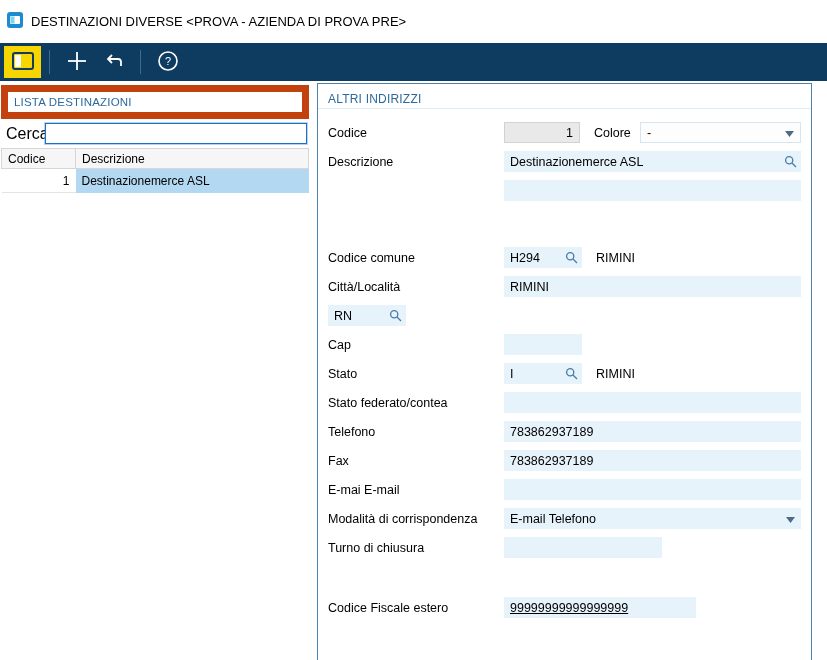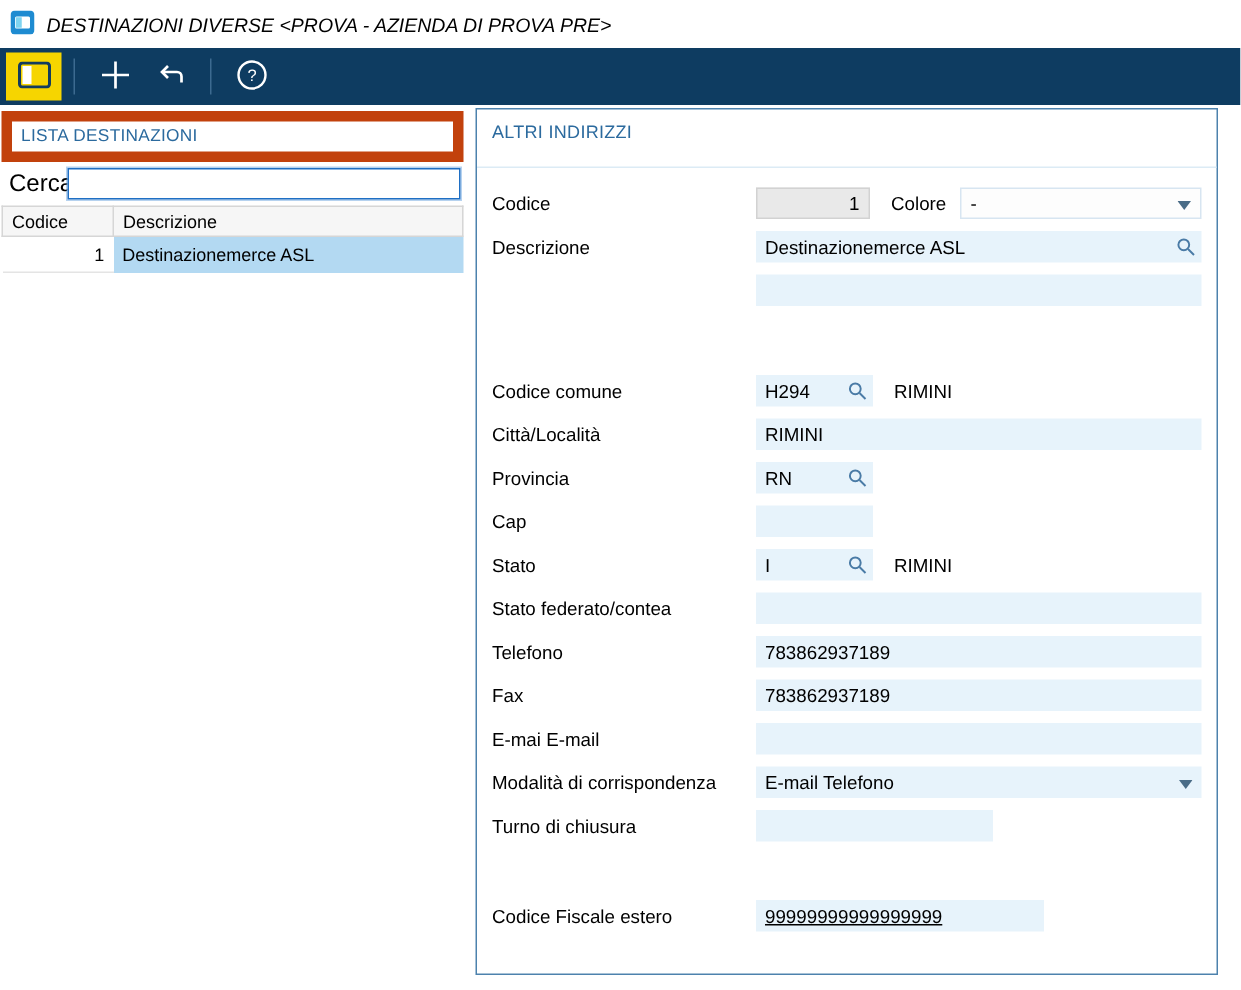--- a/index.html
+++ b/index.html
@@ -7,28 +7,27 @@
   body {
     font-family: "Liberation Sans", sans-serif;
     background: #ffffff;
     color: #000;
     font-size: 12.5px;
     position: relative;
   }
 
   
   .titlebar {
-    height: 32px;
+    height: 43px;
     display: flex;
     align-items: center;
     gap: 8px;
     padding-left: 7px;
     background: #ffffff;
     font-size: 13px;
-    font-style: italic;
   }
 
   
   .toolbar {
     height: 38px;
     background: #0e3c61;
     display: flex;
     align-items: center;
     padding-left: 4px;
   }
@@ -89,21 +88,21 @@
     position: absolute;
     left: 317px; top: 2px;
     width: 495px; height: 578px;
     border: 1px solid #4d82ad;
     background: #ffffff;
   }
   .rp-header {
     color: #2b6a9e;
     font-size: 12px;
     letter-spacing: .2px;
-    padding: 8px 10px 16px;
+    padding: 8px 10px 2px;
     border-bottom: 1px solid #dcebf5;
   }
   .form { padding-top: 9px; }
   .frow {
     display: flex; align-items: center;
     height: 29px;
     padding: 0 10px;
   }
   .flabel { width: 176px; flex: none; font-size: 12.5px; }
   .ffield {
@@ -265,21 +264,20 @@
         </div>
         <span class="display-text">RIMINI</span>
       </div>
 
       <div class="frow">
         <span class="flabel">Città/Località</span>
         <div class="ffield full">RIMINI</div>
       </div>
 
       <div class="frow">
-        <span class="flabel">Provincia</span>
         <div class="ffield small with-mag">
           <span>RN</span>
           <span class="mag">
             <svg width="13" height="13" viewBox="0 0 13 13">
                 <circle cx="5.2" cy="5.2" r="3.6" fill="none" stroke="#4a7ba6" stroke-width="1.3"></circle>
                 <line x1="8" y1="8" x2="12" y2="12" stroke="#4a7ba6" stroke-width="1.3"></line>
               </svg>
           </span>
         </div>
       </div>

